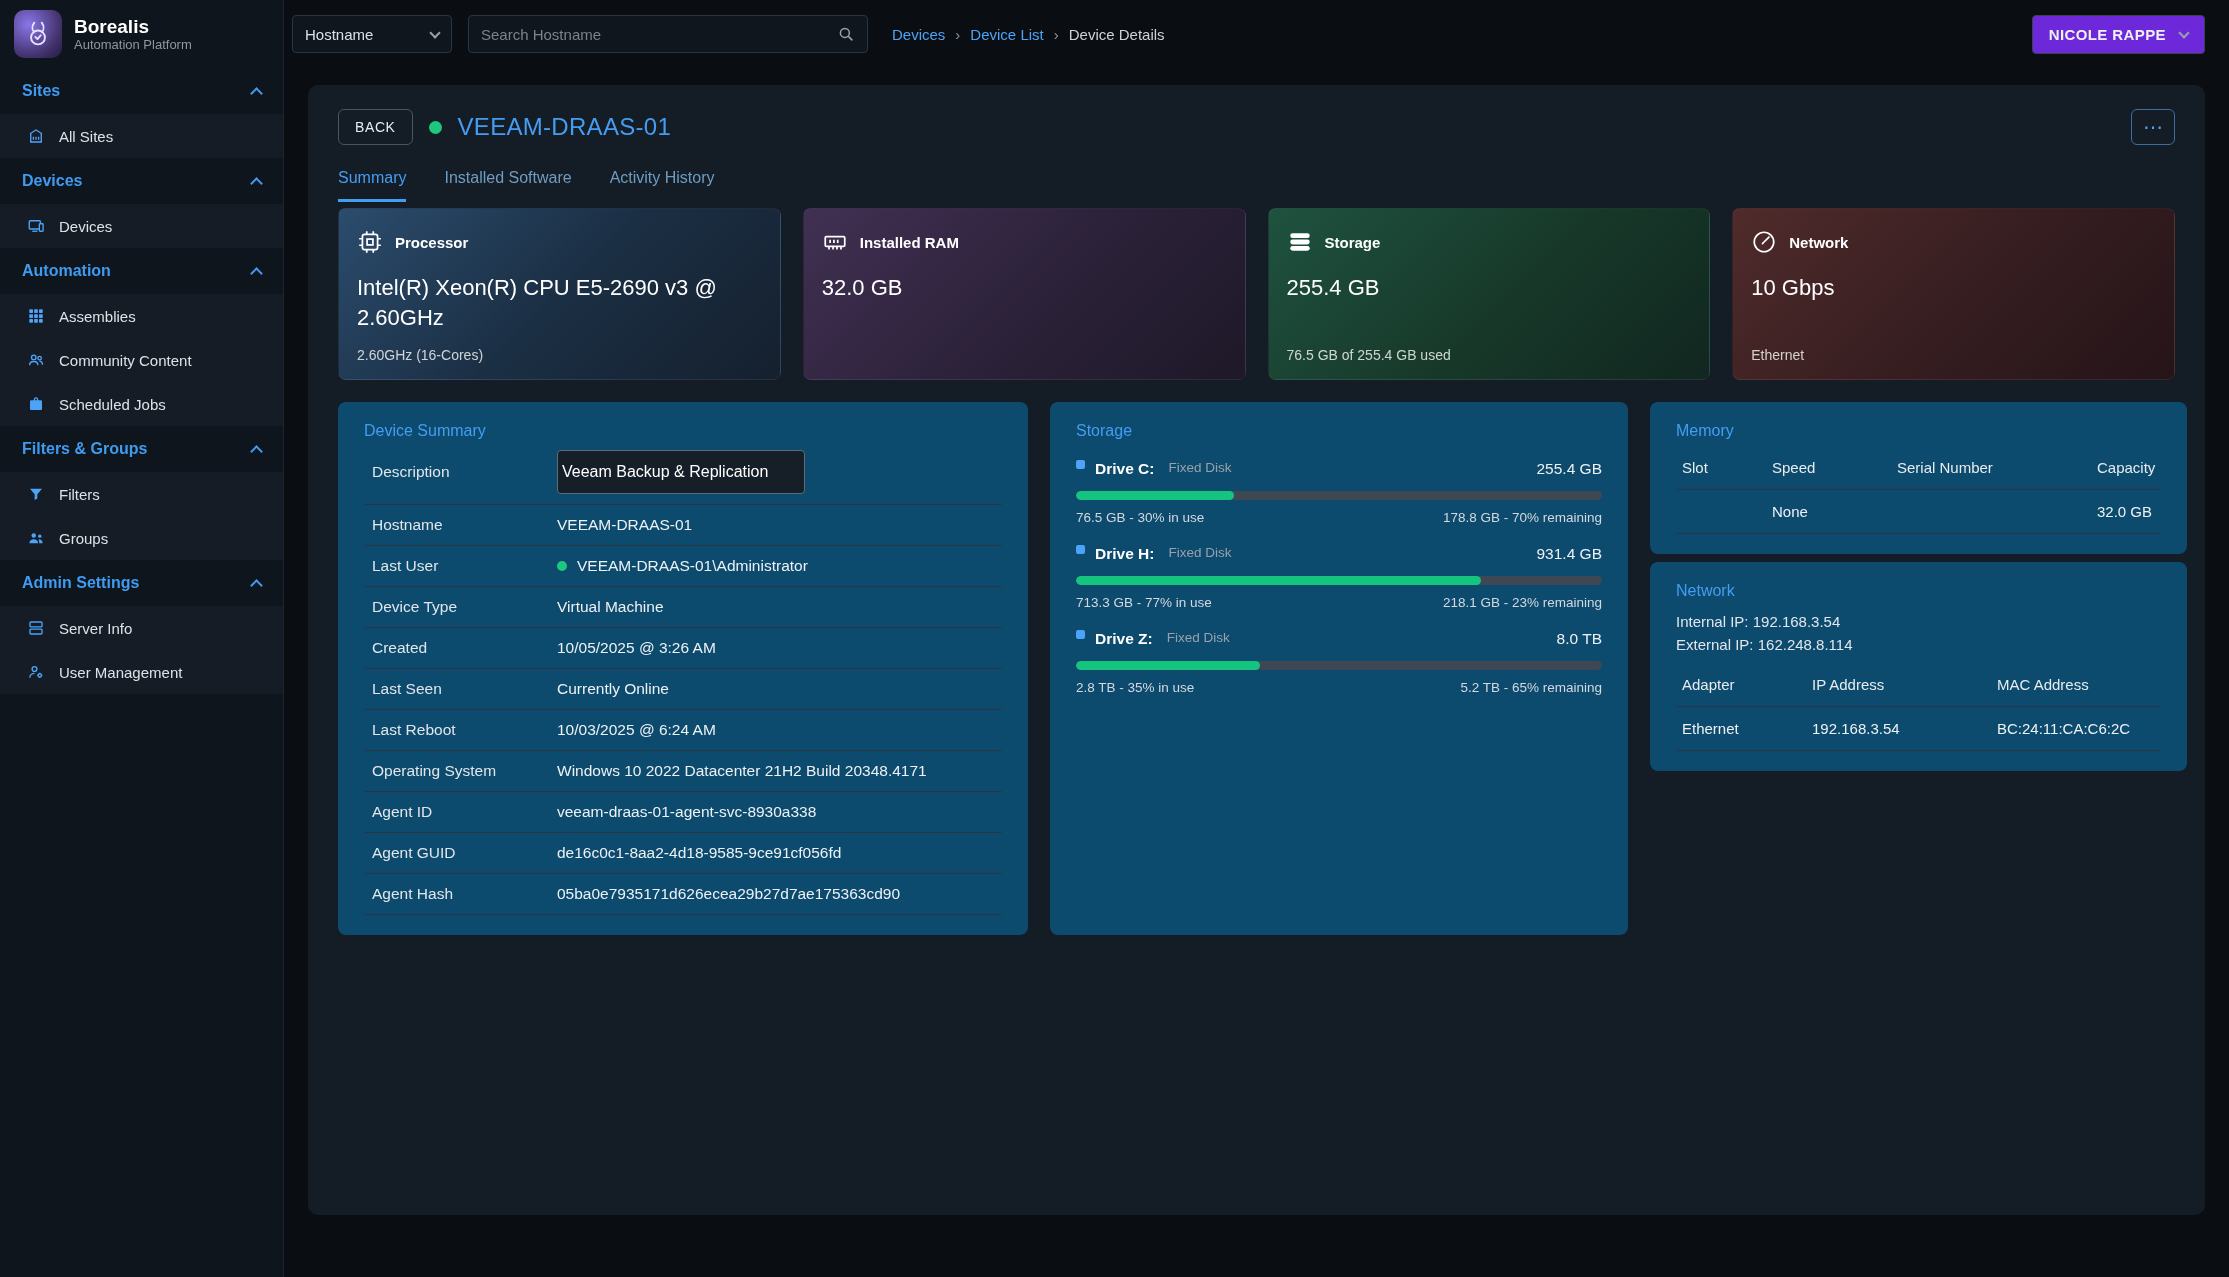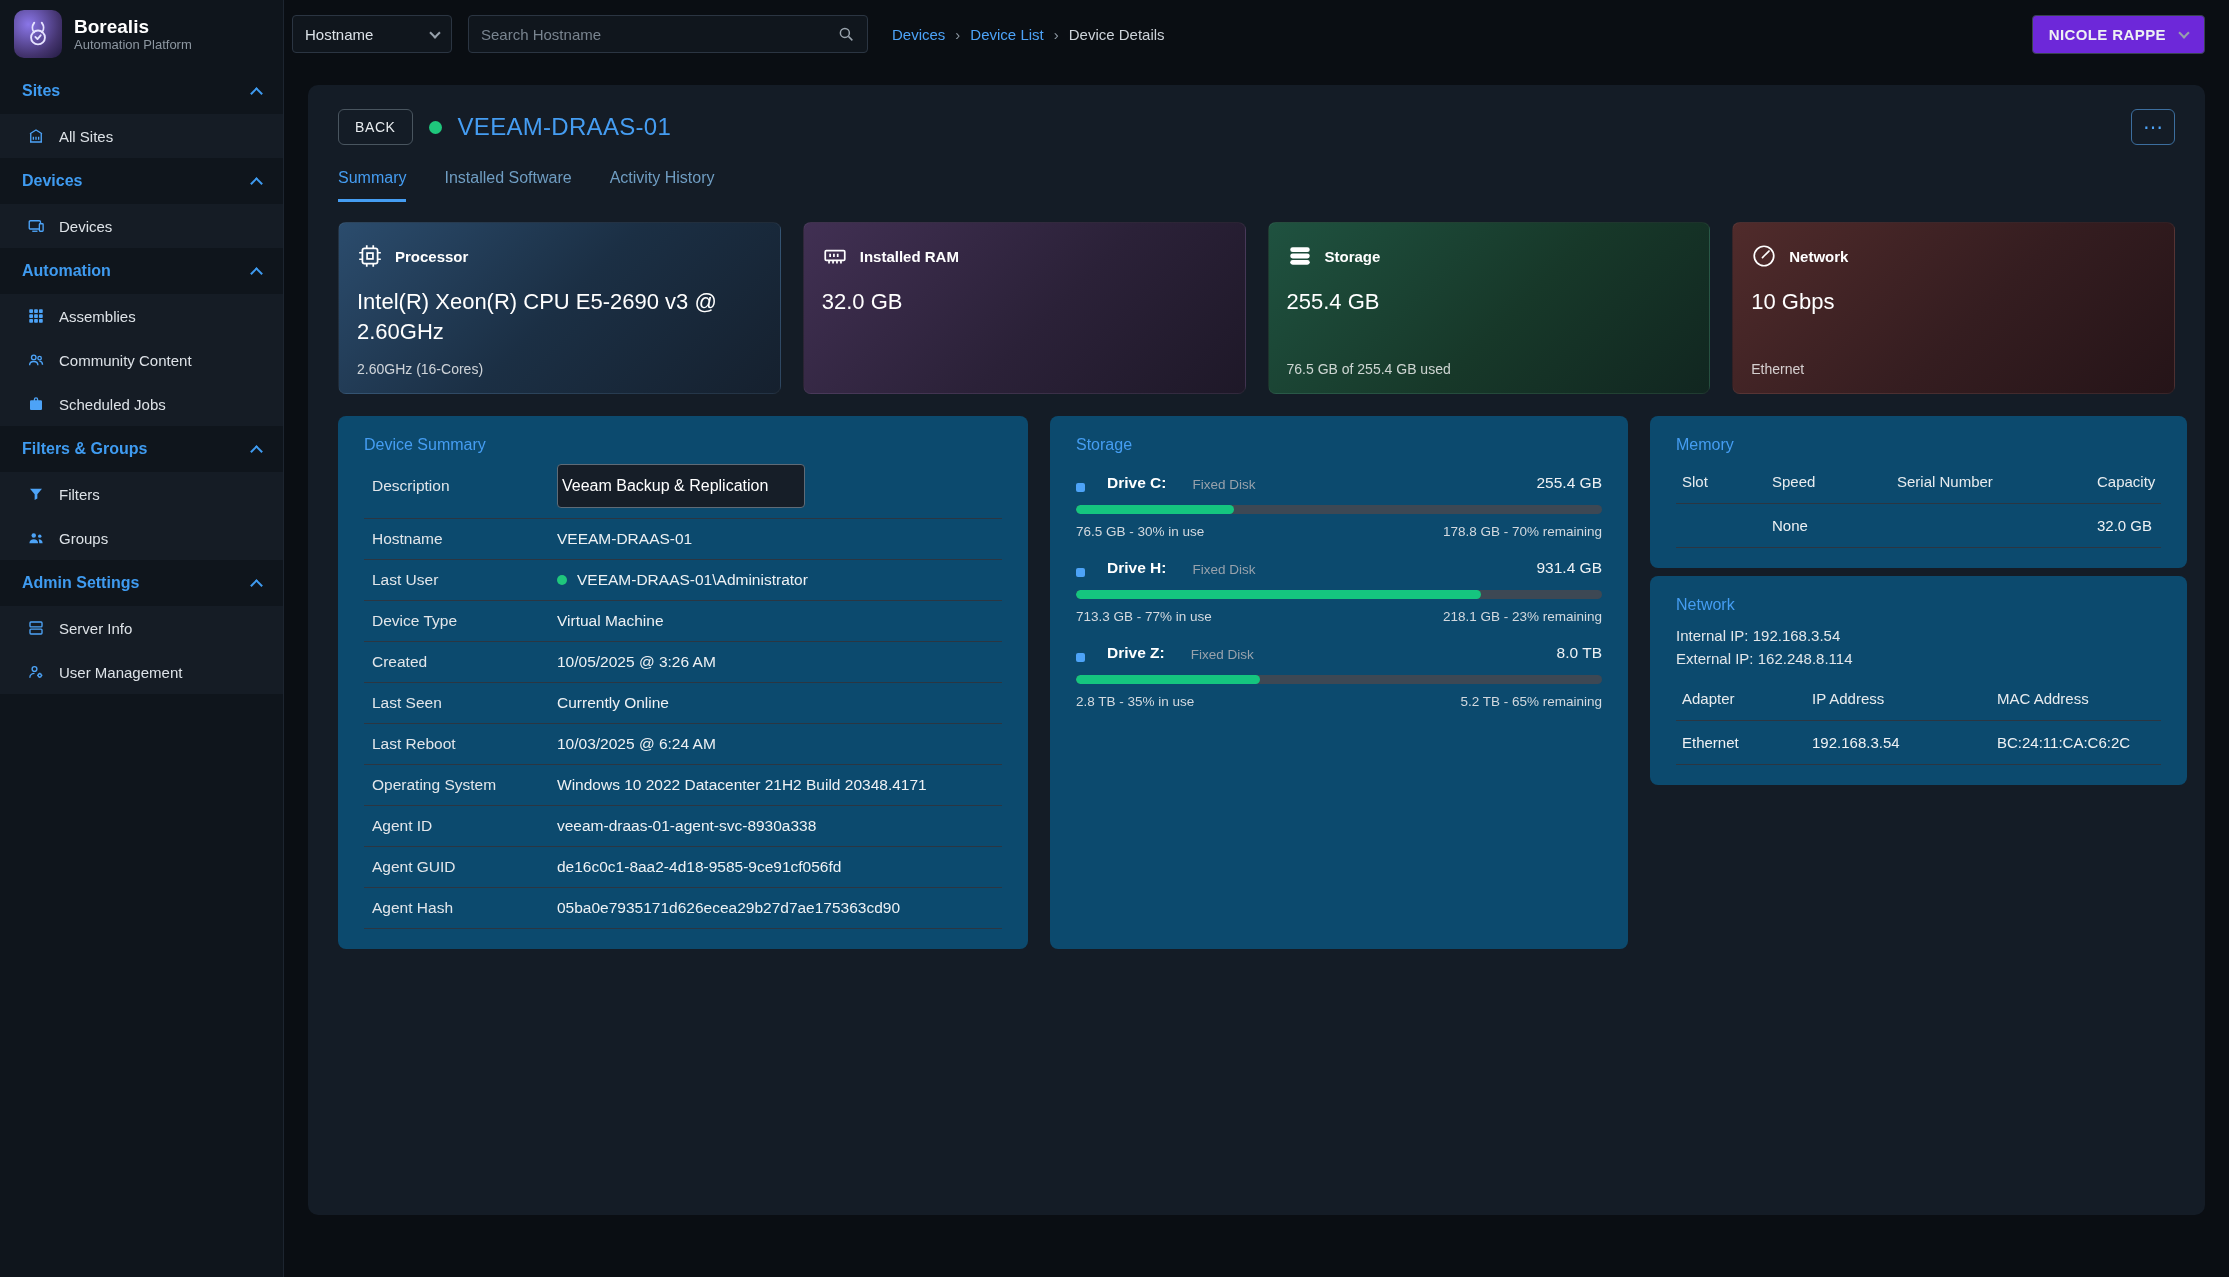--- a/index.html
+++ b/index.html
@@ -41,21 +41,21 @@
   .back-btn{border:1px solid #49555f;background:transparent;color:#e8ecef;font-size:14px;letter-spacing:.6px;border-radius:6px;padding:9px 16px;font-family:inherit;cursor:pointer}
   .status-dot{width:13px;height:13px;border-radius:50%;background:#1fc77c;flex-shrink:0}
   .device-title{color:#459df2;font-size:24px;font-weight:500;letter-spacing:.3px}
   .menu-btn{margin-left:auto;border:1px solid #3c6e9e;color:#4da3f7;background:transparent;border-radius:6px;width:44px;height:36px;font-size:20px;cursor:pointer;display:flex;align-items:center;justify-content:center;font-family:inherit}
 
   .tabs{display:flex;gap:38px;margin-top:24px}
   .tab{font-size:16px;color:#6f9dc2;padding-bottom:12px;cursor:pointer}
   .tab.active{color:#459df2;border-bottom:3px solid #459df2;font-weight:500}
 
   
-  .cards{display:grid;grid-template-columns:repeat(4,1fr);gap:22px;margin-top:20px}
+  .cards{display:grid;grid-template-columns:repeat(4,1fr);gap:22px;margin-top:6px}
   .card{position:relative;border-radius:8px;padding:20px 18px;height:172px;border:1px solid rgba(255,255,255,.05)}
   .card-head{display:flex;align-items:center;gap:12px;color:#fff;font-size:15px;font-weight:bold}
   .card-value{margin-top:18px;font-size:22px;color:#fff;line-height:1.35;max-width:94%}
   .card-foot{position:absolute;left:18px;bottom:16px;font-size:14px;color:rgba(255,255,255,.78)}
   .card.blue{background:linear-gradient(135deg,#2b4c6d 0%,#1b2f44 50%,#15202e 100%)}
   .card.purple{background:linear-gradient(135deg,#413053 0%,#2b2138 55%,#1e1828 100%)}
   .card.green{background:linear-gradient(135deg,#1f5240 0%,#173829 55%,#112620 100%)}
   .card.red{background:linear-gradient(135deg,#502b2b 0%,#351d20 55%,#251418 100%)}
 
   
@@ -67,21 +67,21 @@
   .ds-row{display:flex;align-items:center;padding:11px 8px;border-bottom:1px solid #2b3642;font-size:15.5px}
   .ds-row.desc{padding:10px 8px}
   .ds-label{width:185px;color:#e2e6ea;flex-shrink:0}
   .ds-value{color:#eef1f4;display:flex;align-items:center;gap:10px;min-width:0}
   .dot-sm{width:10px;height:10px;border-radius:50%;background:#1fc77c;flex-shrink:0}
   .desc-input{width:248px;height:44px;background:#161e28;border:1px solid #5f6b77;border-radius:4px;color:#fff;font-size:16px;padding:0 4px;font-family:inherit}
 
   
   .drive{margin-top:20px}
   .drive:first-of-type{margin-top:16px}
-  .drive-head{display:flex;align-items:flex-end;gap:22px}
+  .drive-head{display:flex;align-items:flex-start;gap:10px}
   .bullet{width:9px;height:9px;background:#4da3f7;border-radius:2px;flex-shrink:0}
   .drive-name{font-weight:bold;font-size:15.5px;color:#fff}
   .drive-type{font-size:13.5px;color:#98a2ac;margin-left:4px}
   .drive-size{margin-left:auto;font-size:15.5px;color:#eef1f4}
   .bar{height:9px;border-radius:5px;background:#3d4854;margin-top:13px;overflow:hidden}
   .bar-fill{height:100%;background:#15c57f;border-radius:5px}
   .drive-stats{display:flex;justify-content:space-between;margin-top:10px;font-size:13.5px;color:#d3d9df}
 
   
   .right-col{display:flex;flex-direction:column;gap:8px}

